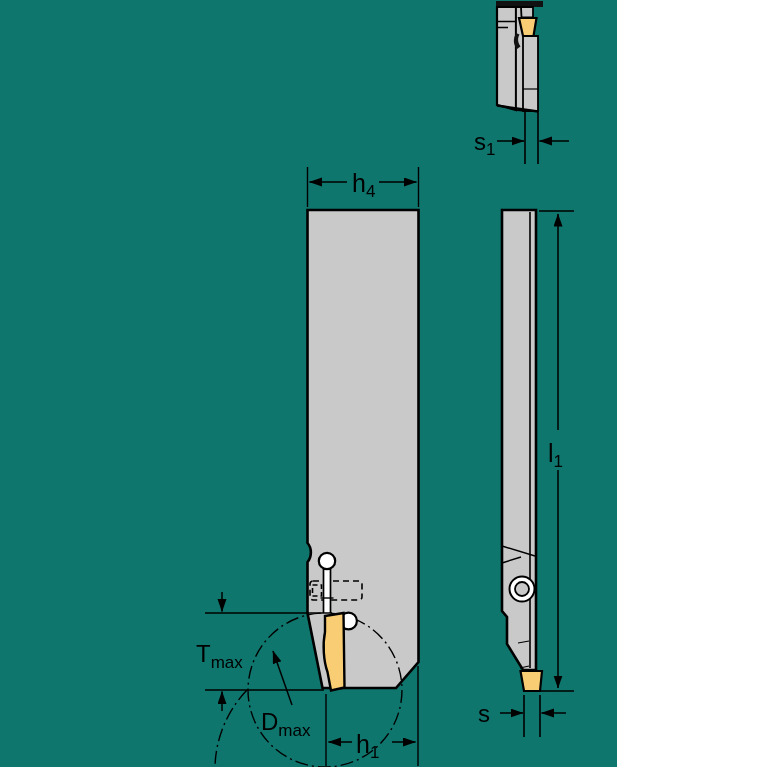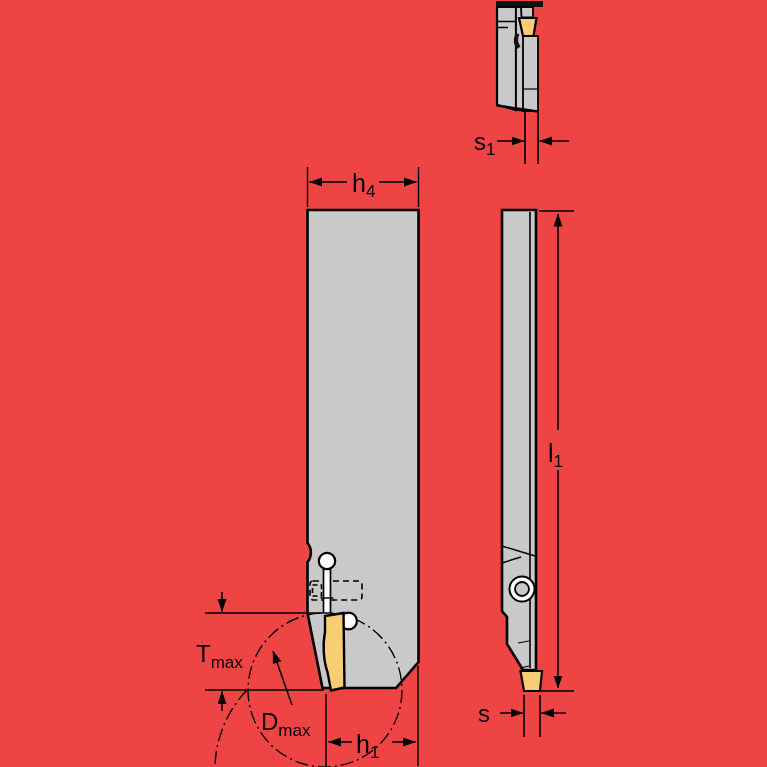--- a/index.html
+++ b/index.html
@@ -1,16 +1,16 @@
 <!DOCTYPE html>
 <html><head>
 <meta charset="utf-8">
 <style>
   html,body{margin:0;padding:0;background:#fff;}
-  .canvas{width:767px;height:767px;position:relative;background:#ef4444;overflow:hidden;}
+  .canvas{width:617px;height:767px;position:relative;background:#0f766e;overflow:hidden;}
   svg{font-family:"Liberation Sans", sans-serif;}
   text{fill:#000;}
 </style>
 </head>
 <body>
 
 <div class="canvas">
 <svg width="767" height="767" viewBox="0 0 767 767">
   <defs>
     <marker id="arr" markerUnits="userSpaceOnUse" markerWidth="14" markerHeight="10" refX="12.5" refY="4.5" orient="auto">

